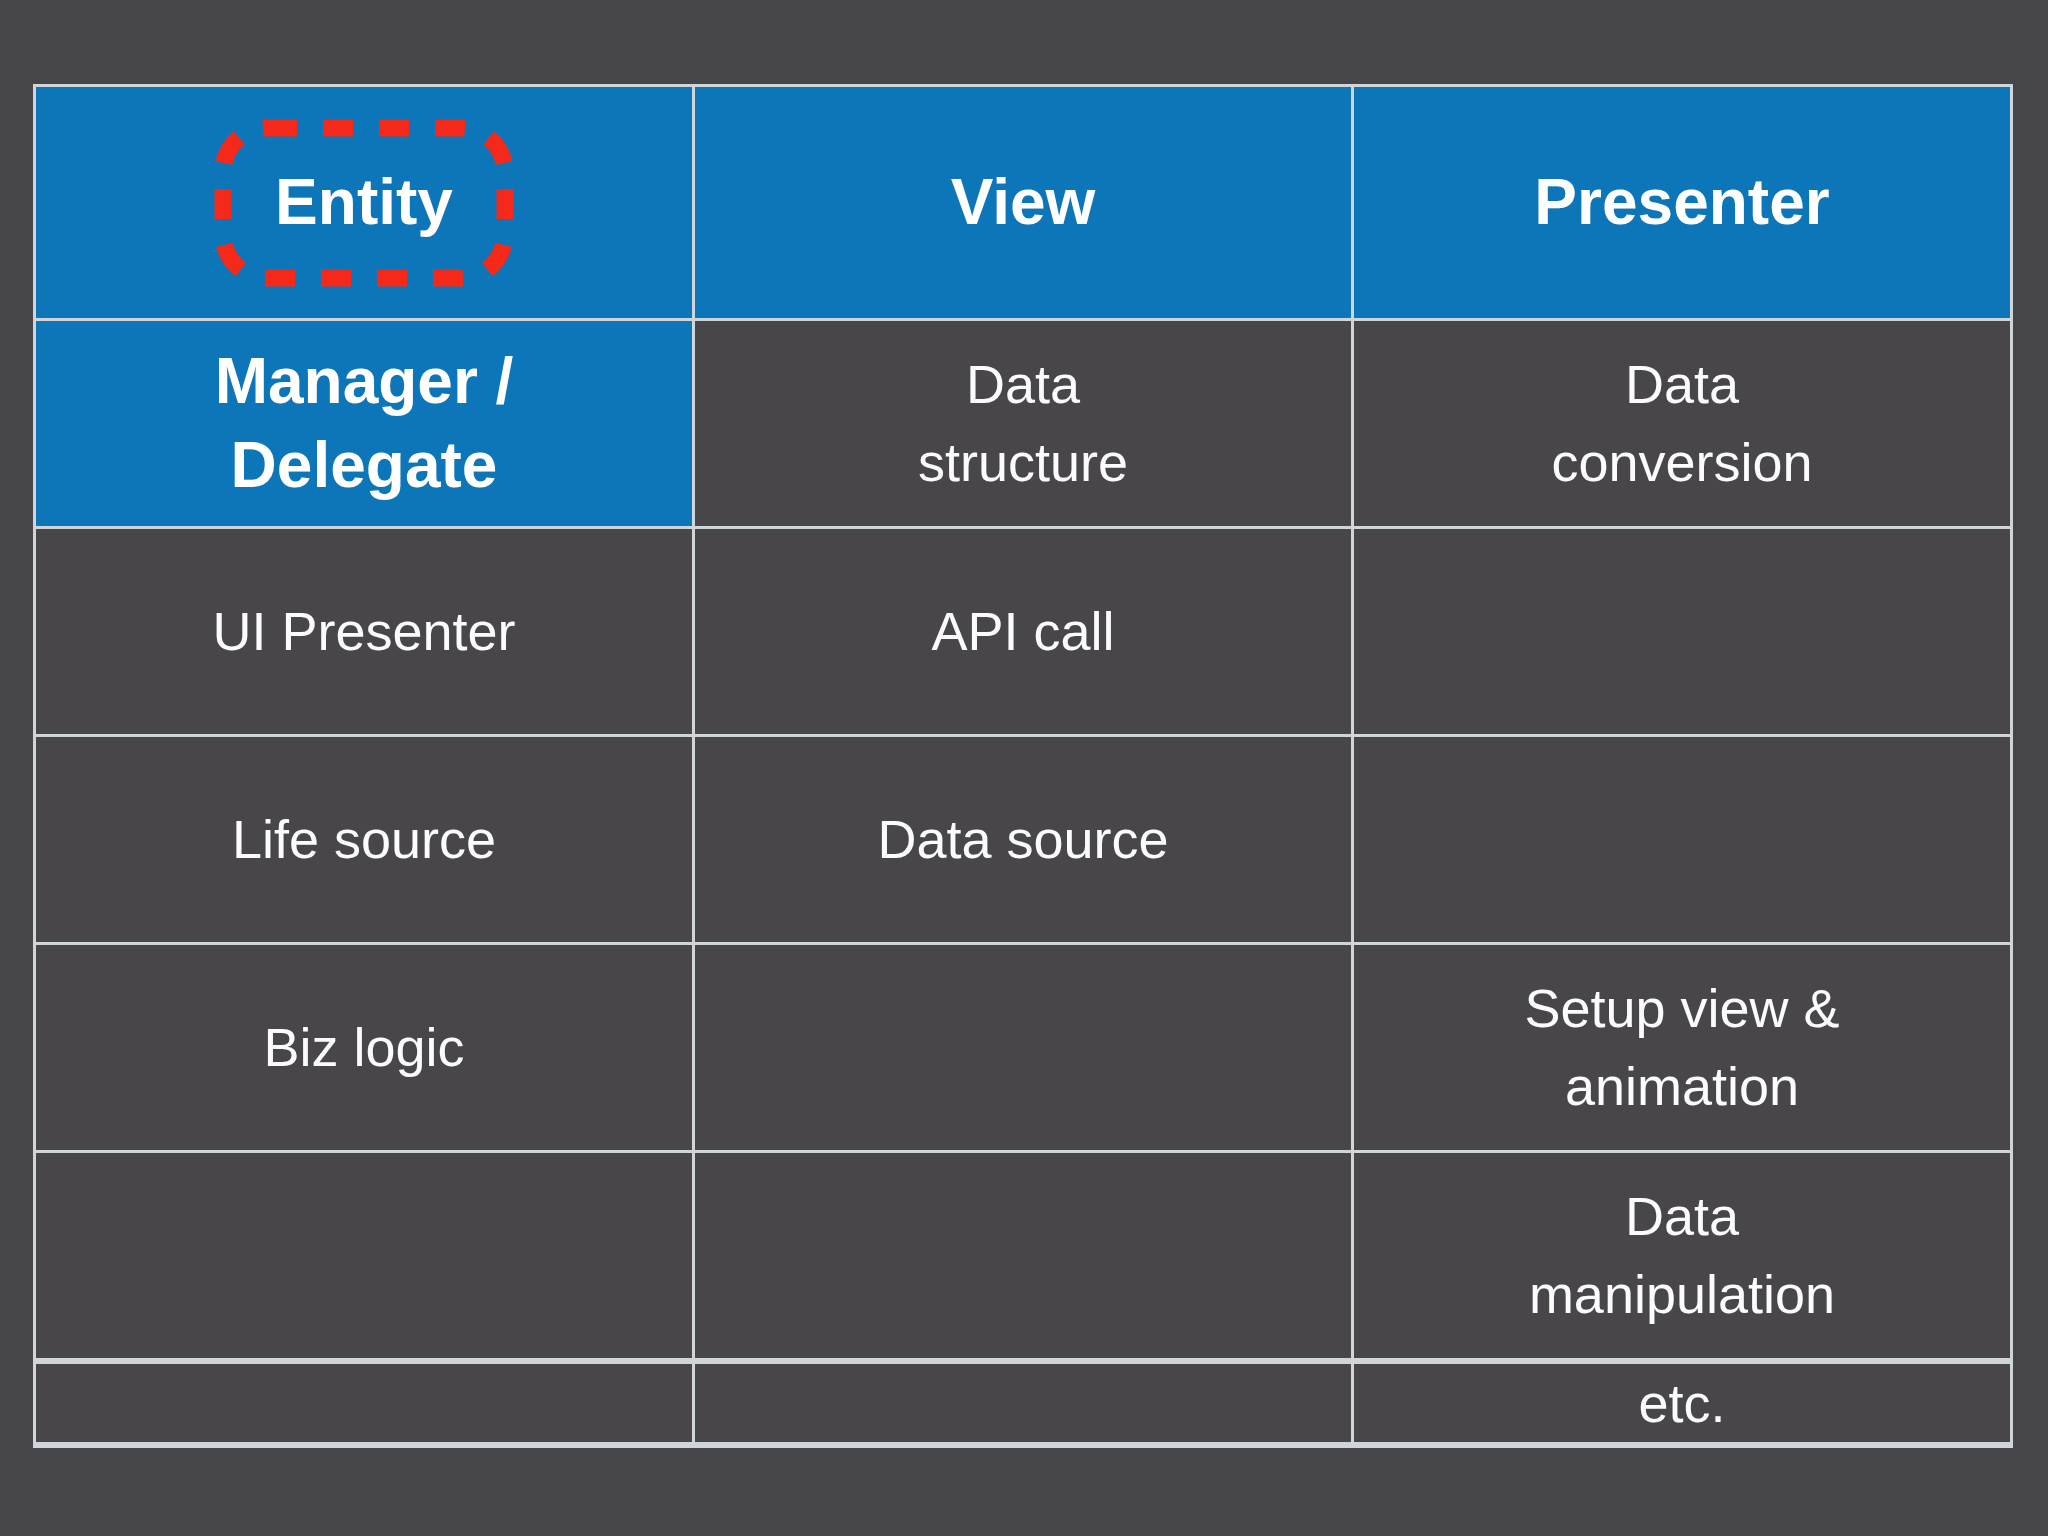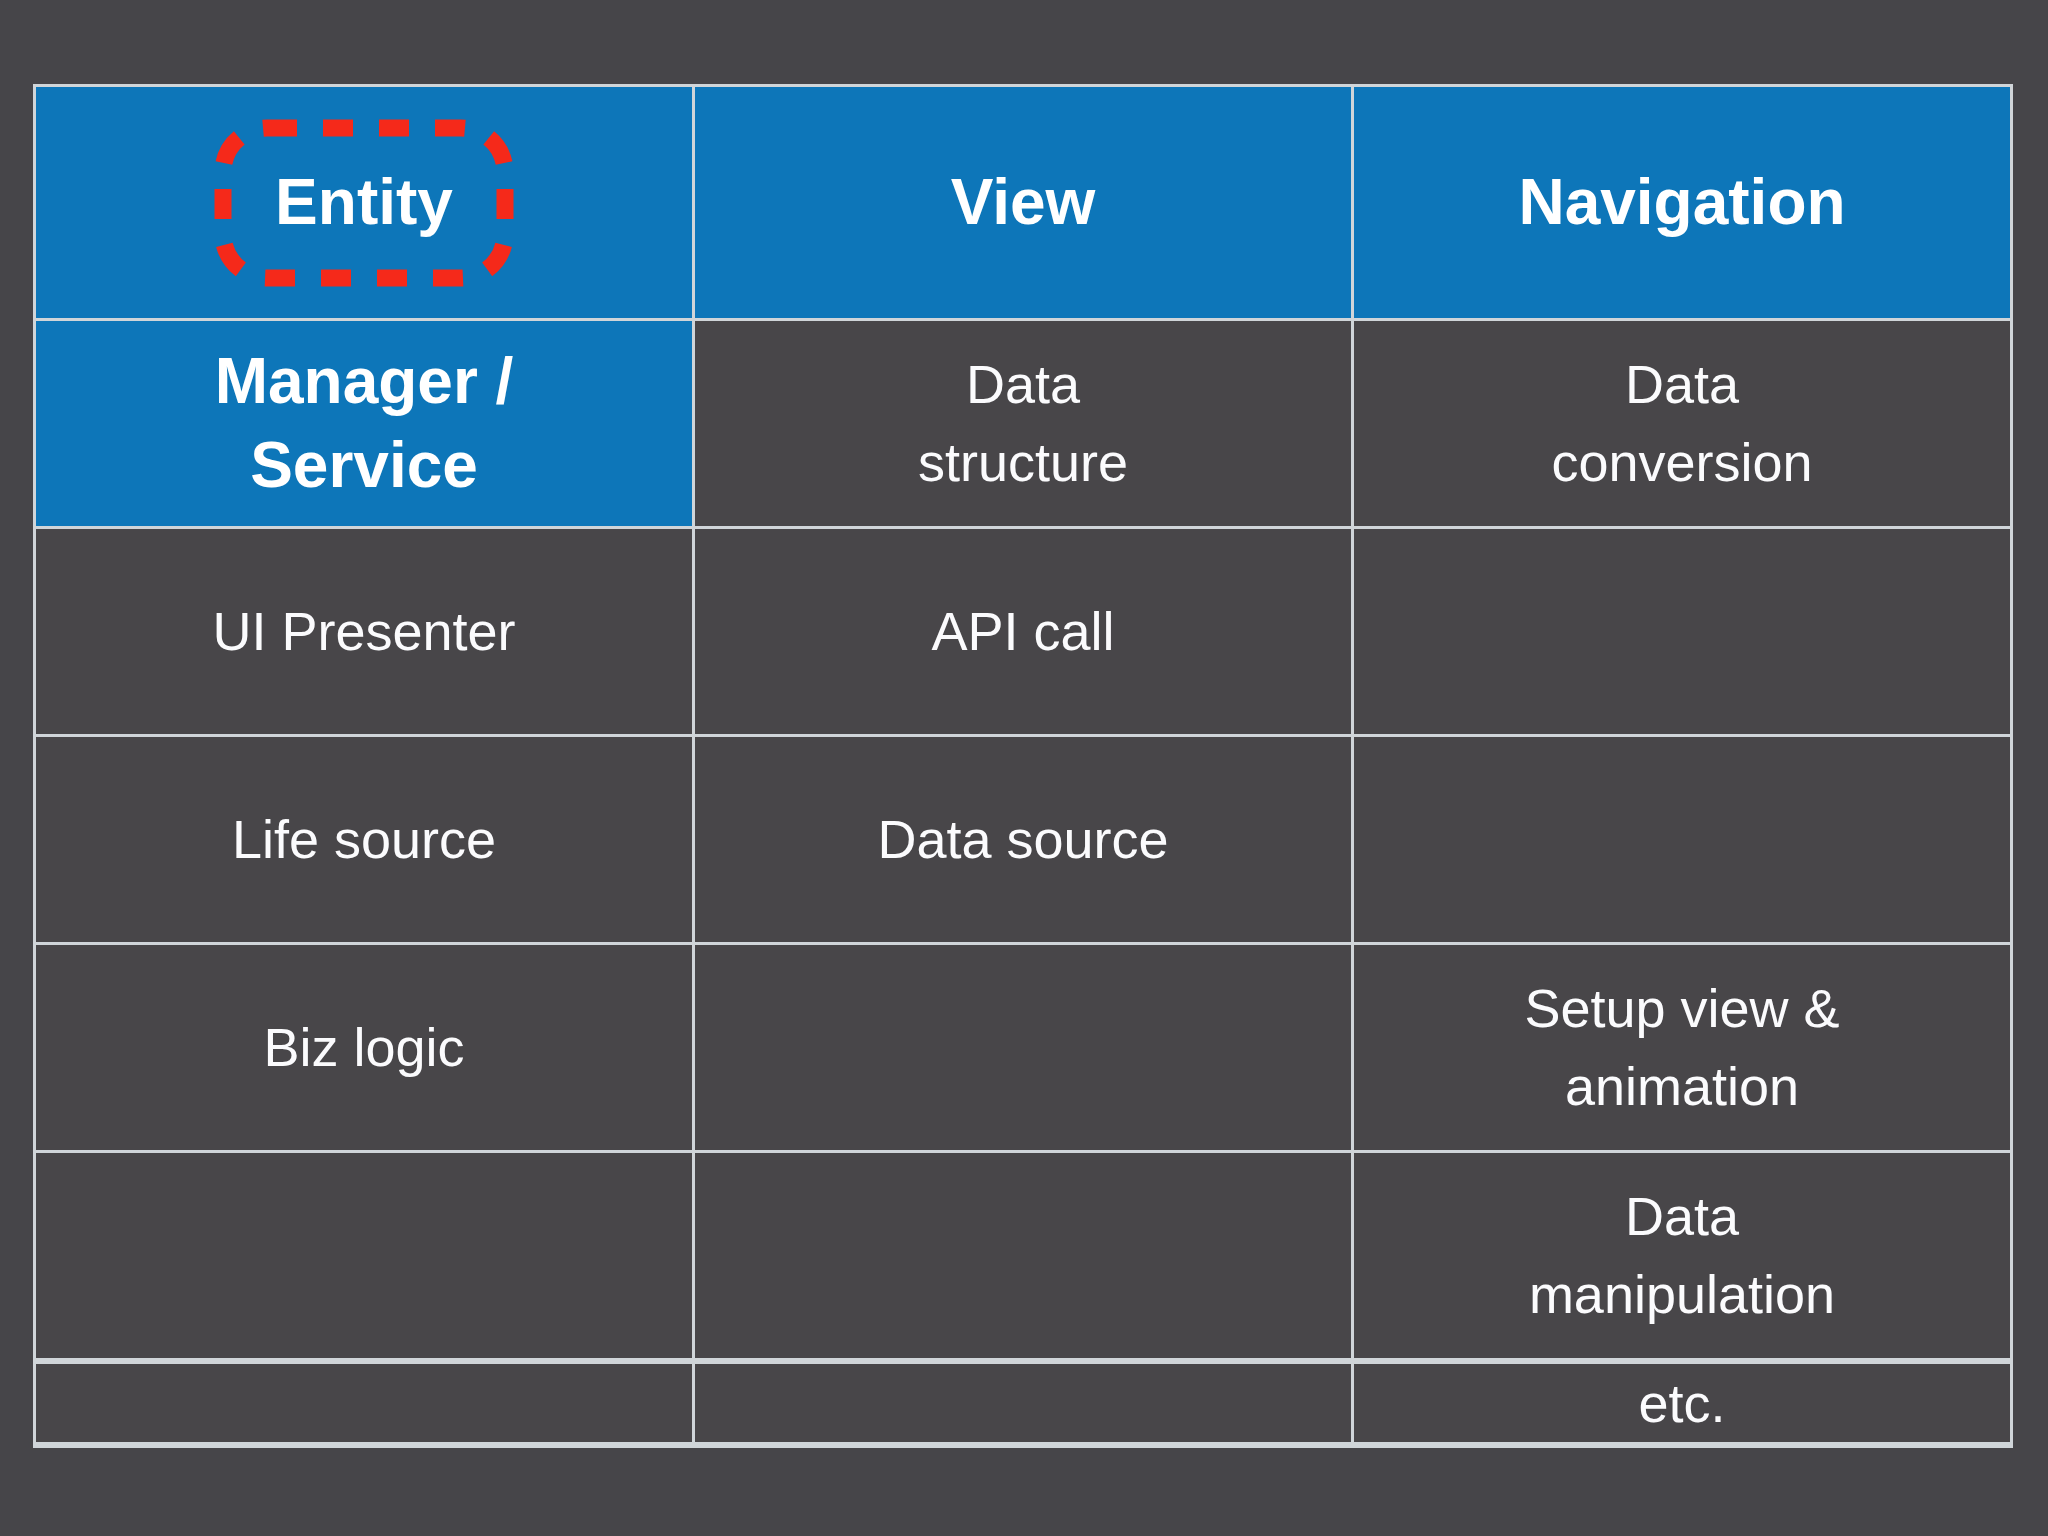--- a/index.html
+++ b/index.html
@@ -57,25 +57,25 @@
     <div class="cell head">
       <svg class="dash-box" width="302" height="170" viewBox="0 0 302 170">
         <rect x="10" y="10" width="282" height="150" rx="44" ry="44" fill="none" stroke="#f5291a" stroke-width="17" stroke-dasharray="30 26"></rect>
       </svg>
       <span class="txt">Entity</span>
     </div>
     <div class="cell head">
       <span class="txt">View</span>
     </div>
     <div class="cell head">
-      <span class="txt">Navigation</span>
+      <span class="txt">Presenter</span>
     </div>
     <div class="cell head">
       <span class="txt">Manager /
-Service</span>
+Delegate</span>
     </div>
 
     <div class="cell">
       <span class="txt">Data
 structure</span>
     </div>
     <div class="cell">
       <span class="txt">Data
 conversion</span>
     </div>

